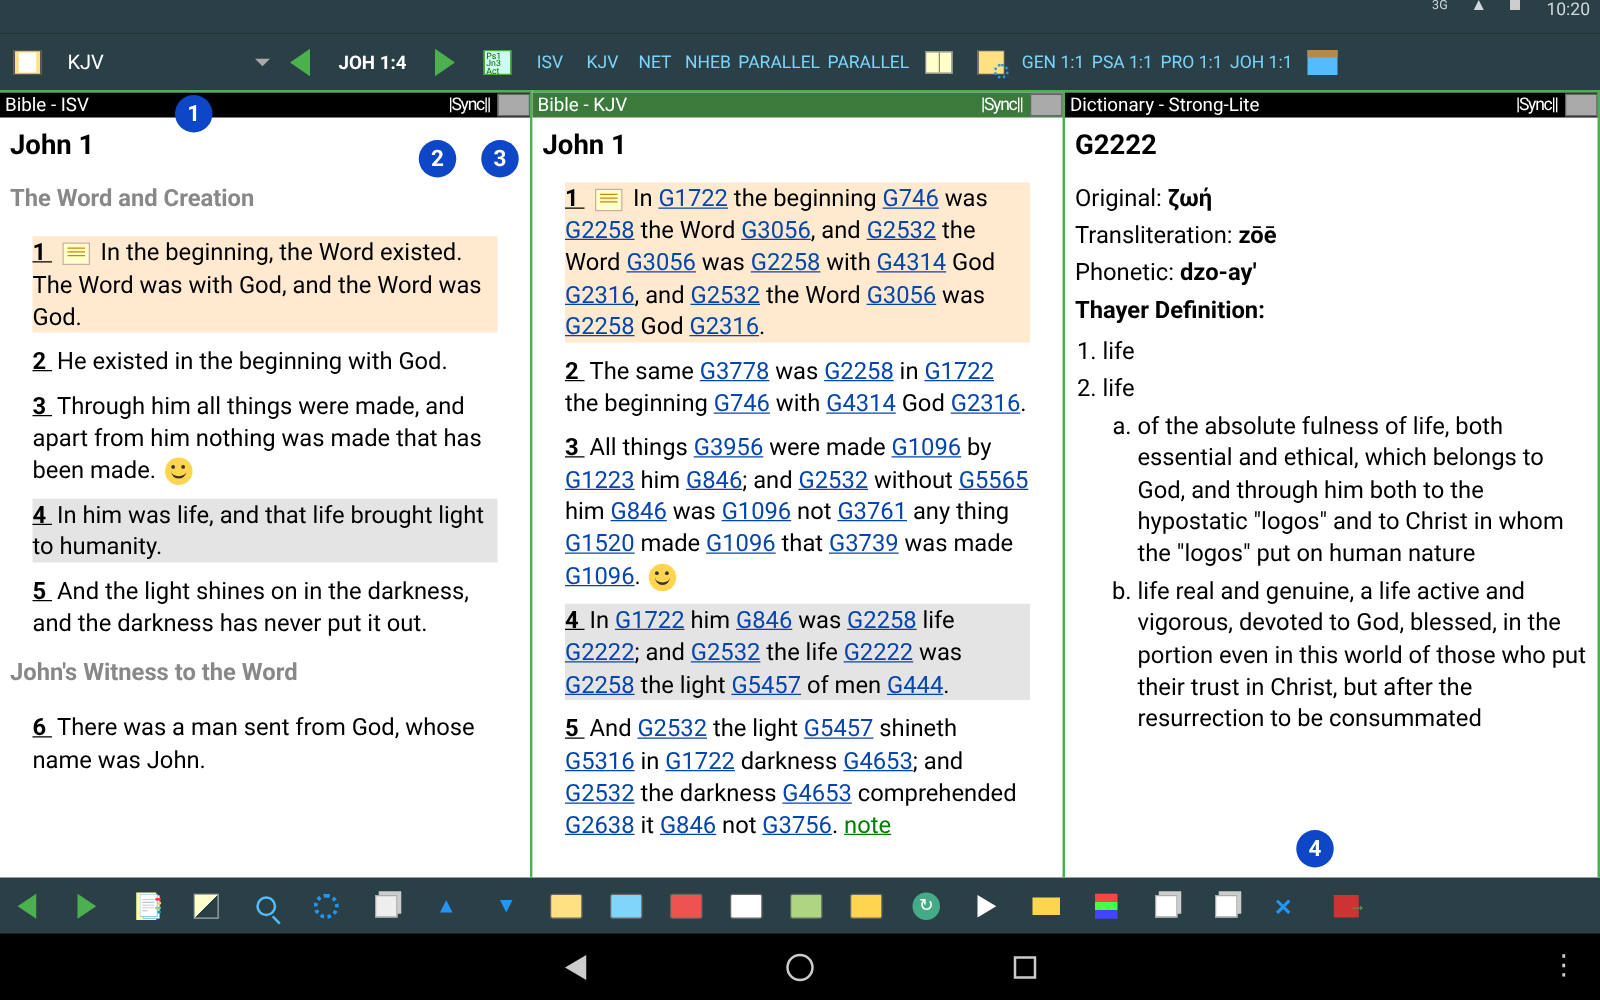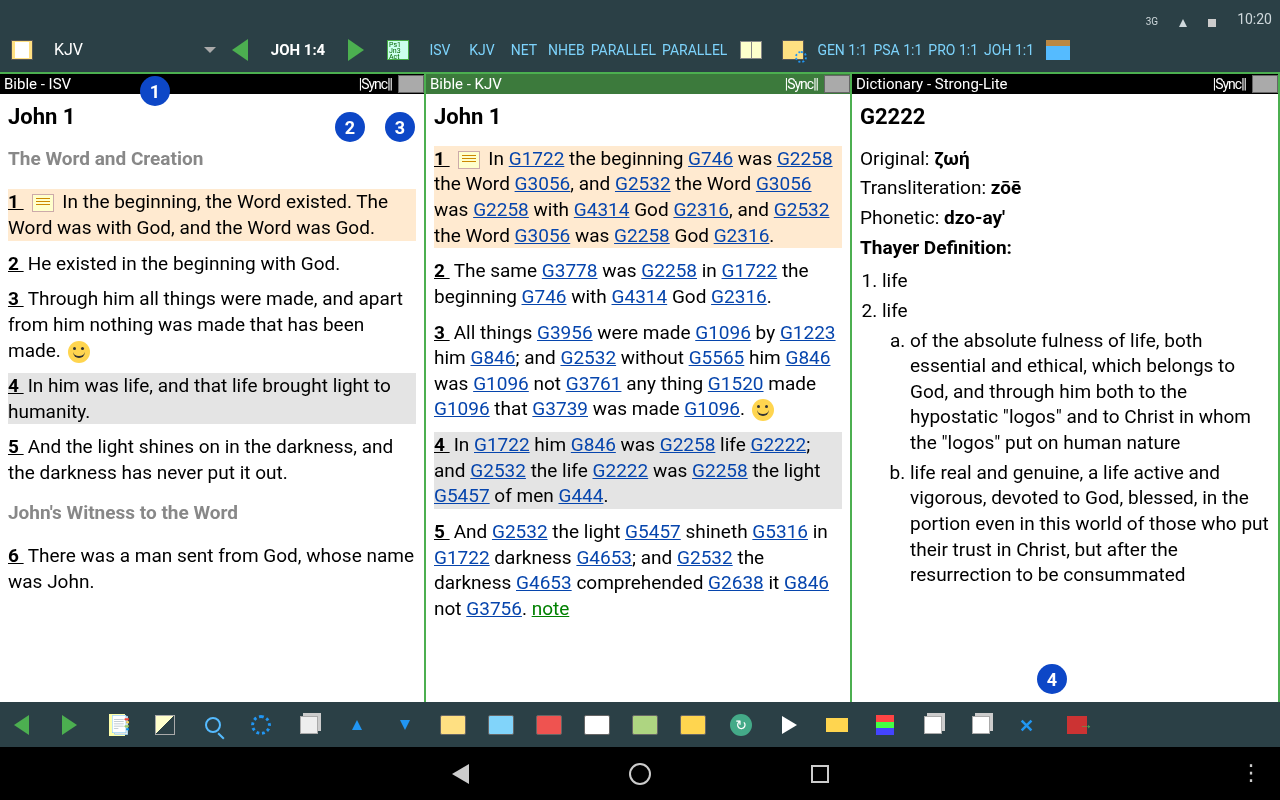--- a/index.html
+++ b/index.html
@@ -1,17 +1,17 @@
 <!DOCTYPE html>
 <html><head>
 <meta charset="utf-8">
 <style>
 *{box-sizing:border-box;margin:0;padding:0}
 body{width:1280px;height:800px;overflow:hidden;font-family:Roboto,Arial,sans-serif;background:#000;font-size:18px}
-.statusbar{height:27px;background:#2b4046;display:flex;align-items:flex-end;justify-content:flex-end;color:#cfd8dc;font-size:14px;padding:0 8px;gap:21px}
+.statusbar{height:27px;background:#2b4046;display:flex;align-items:flex-start;justify-content:flex-end;color:#cfd8dc;font-size:14px;padding:0 8px;gap:21px}
 .statusbar .sig{width:0;height:0;border-left:4px solid transparent;border-right:4px solid transparent;border-bottom:8px solid #cfd8dc;display:inline-block}
 .topbar{height:45px;background:#2b4046;display:flex;align-items:center;padding:0 4px;gap:6px}
 .tb-btn{display:flex;align-items:center;justify-content:center;height:36px;min-width:36px;color:#7dd3fc;font-size:14px;font-weight:normal;border-radius:2px}
 .tb-sel{flex:0 0 170px;display:flex;align-items:center;color:#fff;font-size:16px;padding:0 8px;height:36px;position:relative}
 .tb-sel .dd{position:absolute;right:0;border-left:6px solid transparent;border-right:6px solid transparent;border-top:6px solid #aaa}
 .tb-verse{color:#fff;font-size:15px;font-weight:bold;min-width:68px;text-align:center}
 .arrow{width:0;height:0}
 .arrow.l{border-top:11px solid transparent;border-bottom:11px solid transparent;border-right:16px solid #4caf50}
 .arrow.r{border-top:11px solid transparent;border-bottom:11px solid transparent;border-left:16px solid #4caf50}
 .icon-box{width:36px;height:36px;display:flex;align-items:center;justify-content:center;font-size:20px}
@@ -22,21 +22,21 @@
 .pane1{width:426px}
 .pane2{width:426px}
 .pane3{flex:1}
 .pane-hdr{height:20px;background:#000;color:#fff;font-size:15px;display:flex;align-items:center;padding-left:4px}
 .pane-hdr .sync{margin-left:auto;color:#fff;font-size:14px;letter-spacing:-1px;padding-right:2px}
 .pane-hdr .sq{width:26px;height:18px;background:#aaa;border:1px solid #666;margin-left:4px}
 .pane.active .pane-hdr{background:#3c7a3c}
 .pane-body{flex:1;overflow:hidden;padding:8px;color:#000;line-height:1.35;font-size:19px}
 .chap-title{font-size:22px;font-weight:bold;margin-bottom:14px}
 .sec-title{color:#888;font-weight:bold;font-size:19px;margin:14px 0 18px}
-.verse{margin:10px 0}
+.verse{margin:10px 18px}
 .verse.hl{background:#ffead0}
 .verse.grey{background:#e4e4e4}
 .vnum{font-weight:bold;text-decoration:underline;margin-right:4px}
 .noteico{display:inline-block;width:22px;height:18px;background:#ffc;border:1px solid #caa;vertical-align:middle;margin:0 4px;position:relative}
 .noteico::after{content:"";position:absolute;left:3px;top:6px;width:14px;height:1px;background:#c80;box-shadow:0 3px #c80,0 -3px #c80}
 .smile{display:inline-block;width:22px;height:22px;border-radius:50%;background:#ffd54f;vertical-align:middle;margin:0 2px;position:relative}
 .smile::before{content:"";position:absolute;left:5px;top:6px;width:3px;height:3px;background:#333;border-radius:50%;box-shadow:8px 0 #333}
 .smile::after{content:"";position:absolute;left:5px;bottom:5px;width:12px;height:6px;border-bottom:2px solid #333;border-radius:0 0 8px 8px}
 .sl{color:#0645AD;text-decoration:underline}
 .note-link{color:#008000;text-decoration:underline}

